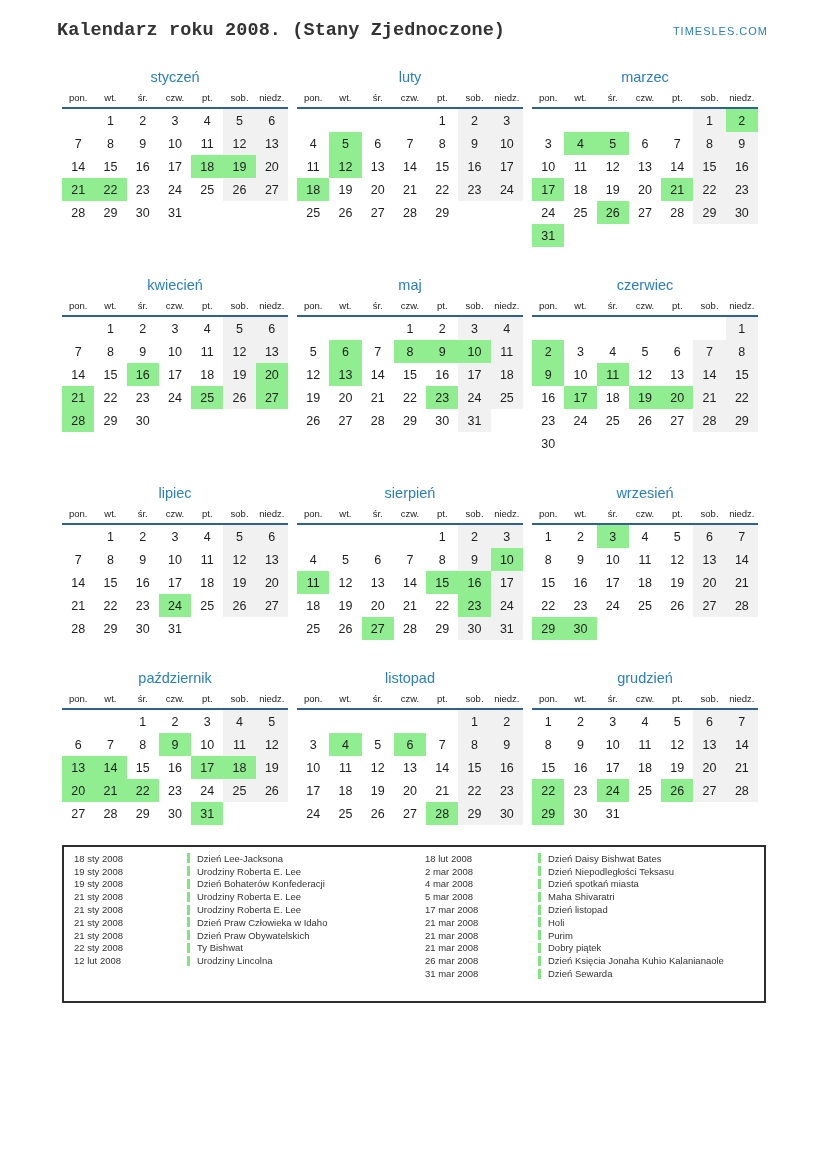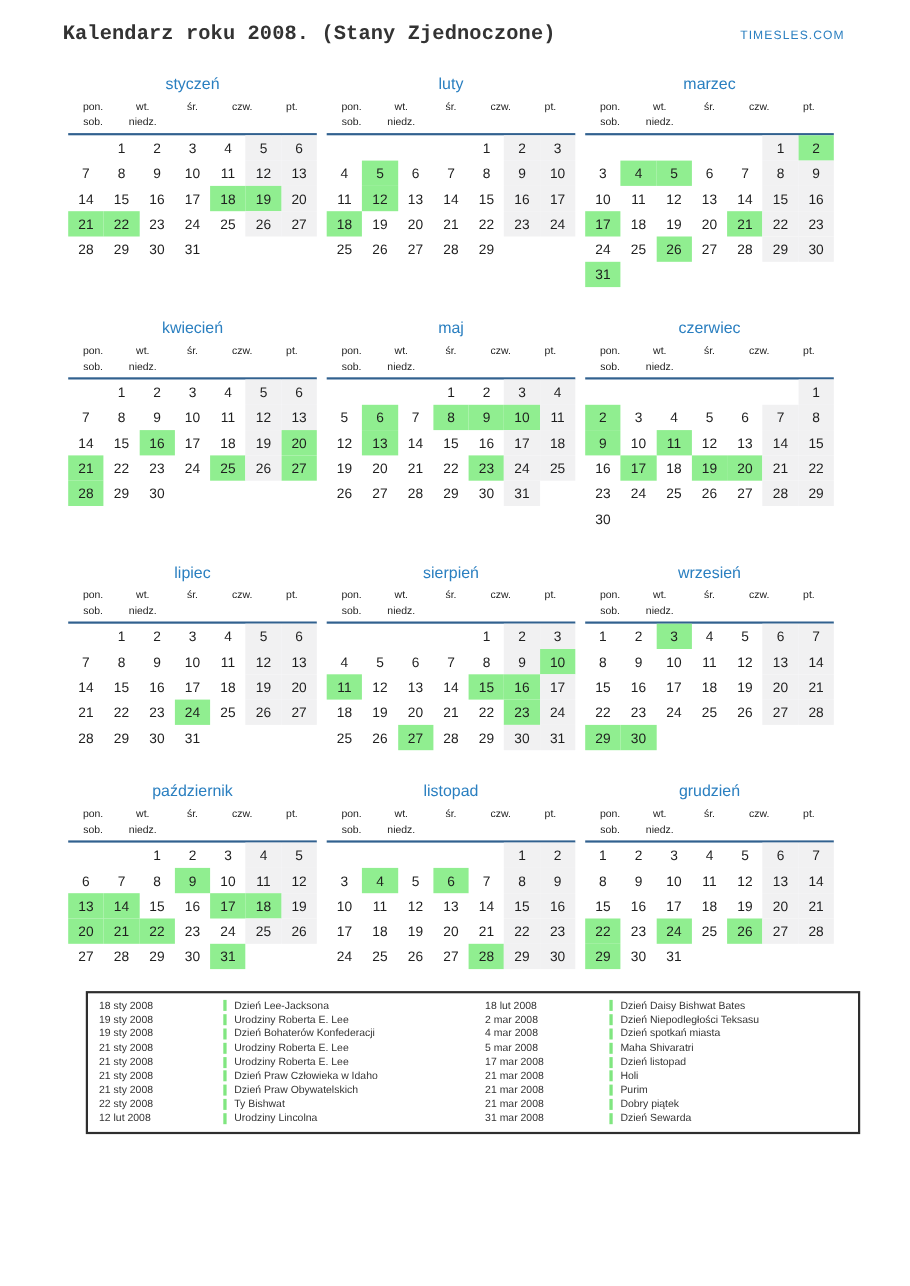--- a/index.html
+++ b/index.html
@@ -23,36 +23,36 @@
   .months-grid{
     margin-left:5px;margin-top:28px;
     display:grid;grid-template-columns:repeat(3,226px);
     column-gap:9px;row-gap:30px;width:696px;
   }
   .month-block{width:226px;}
   .month-title{
     text-align:center;color:var(--accent-blue);
     font-size:14.5px;font-weight:400;line-height:17px;margin:0 0 7px 0;
   }
-  .weekday-row{display:grid;grid-template-columns:repeat(5,1fr);}
+  .weekday-row{display:grid;grid-template-columns:repeat(7,1fr);}
   .weekday-label{
     font-size:9.5px;color:#222;text-align:center;
     padding-bottom:4px;line-height:10px;
   }
   .header-rule{height:2px;background:var(--header-rule);}
   .weeks-grid{display:grid;grid-template-columns:repeat(7,1fr);grid-auto-rows:23px;}
   .day-cell{
     display:flex;align-items:center;justify-content:center;
     font-size:12.5px;color:#1e1e1e;
   }
   .day-cell.weekend{background:var(--weekend-gray);}
   .day-cell.holiday{background:var(--holiday-green);}
   .legend-box{
-    margin-left:21px;margin-top:20px;width:704px;box-sizing:border-box;
-    border:2px solid #2e2e2e;padding:5px 2px 6px 10px;
+    margin-left:5px;margin-top:20px;width:704px;box-sizing:border-box;
+    border:2px solid #2e2e2e;padding:5px 2px 21px 10px;
     display:grid;grid-template-columns:1fr 1fr;column-gap:14px;
   }
   .legend-row{display:flex;align-items:center;height:12.8px;}
   .legend-date{width:113px;flex-shrink:0;font-size:9.5px;color:#333;}
   .legend-bar{width:3px;height:10px;background:var(--legend-bar-green);margin-right:7px;flex-shrink:0;}
   .legend-name{font-size:9.5px;color:#333;white-space:nowrap;}
 </style>
 </head>
 <body>
 
@@ -726,19 +726,24 @@
           <div class="legend-date">21 mar 2008</div>
           <div class="legend-bar"></div>
           <div class="legend-name">Purim</div>
         </div>
         <div class="legend-row">
           <div class="legend-date">21 mar 2008</div>
           <div class="legend-bar"></div>
           <div class="legend-name">Dobry piątek</div>
         </div>
         <div class="legend-row">
+          <div class="legend-date">26 mar 2008</div>
+          <div class="legend-bar"></div>
+          <div class="legend-name">Dzień Księcia Jonaha Kuhio Kalanianaole</div>
+        </div>
+        <div class="legend-row">
           <div class="legend-date">31 mar 2008</div>
           <div class="legend-bar"></div>
           <div class="legend-name">Dzień Sewarda</div>
         </div>
       </div>
     </div>
 </div>
 
 </body></html>

